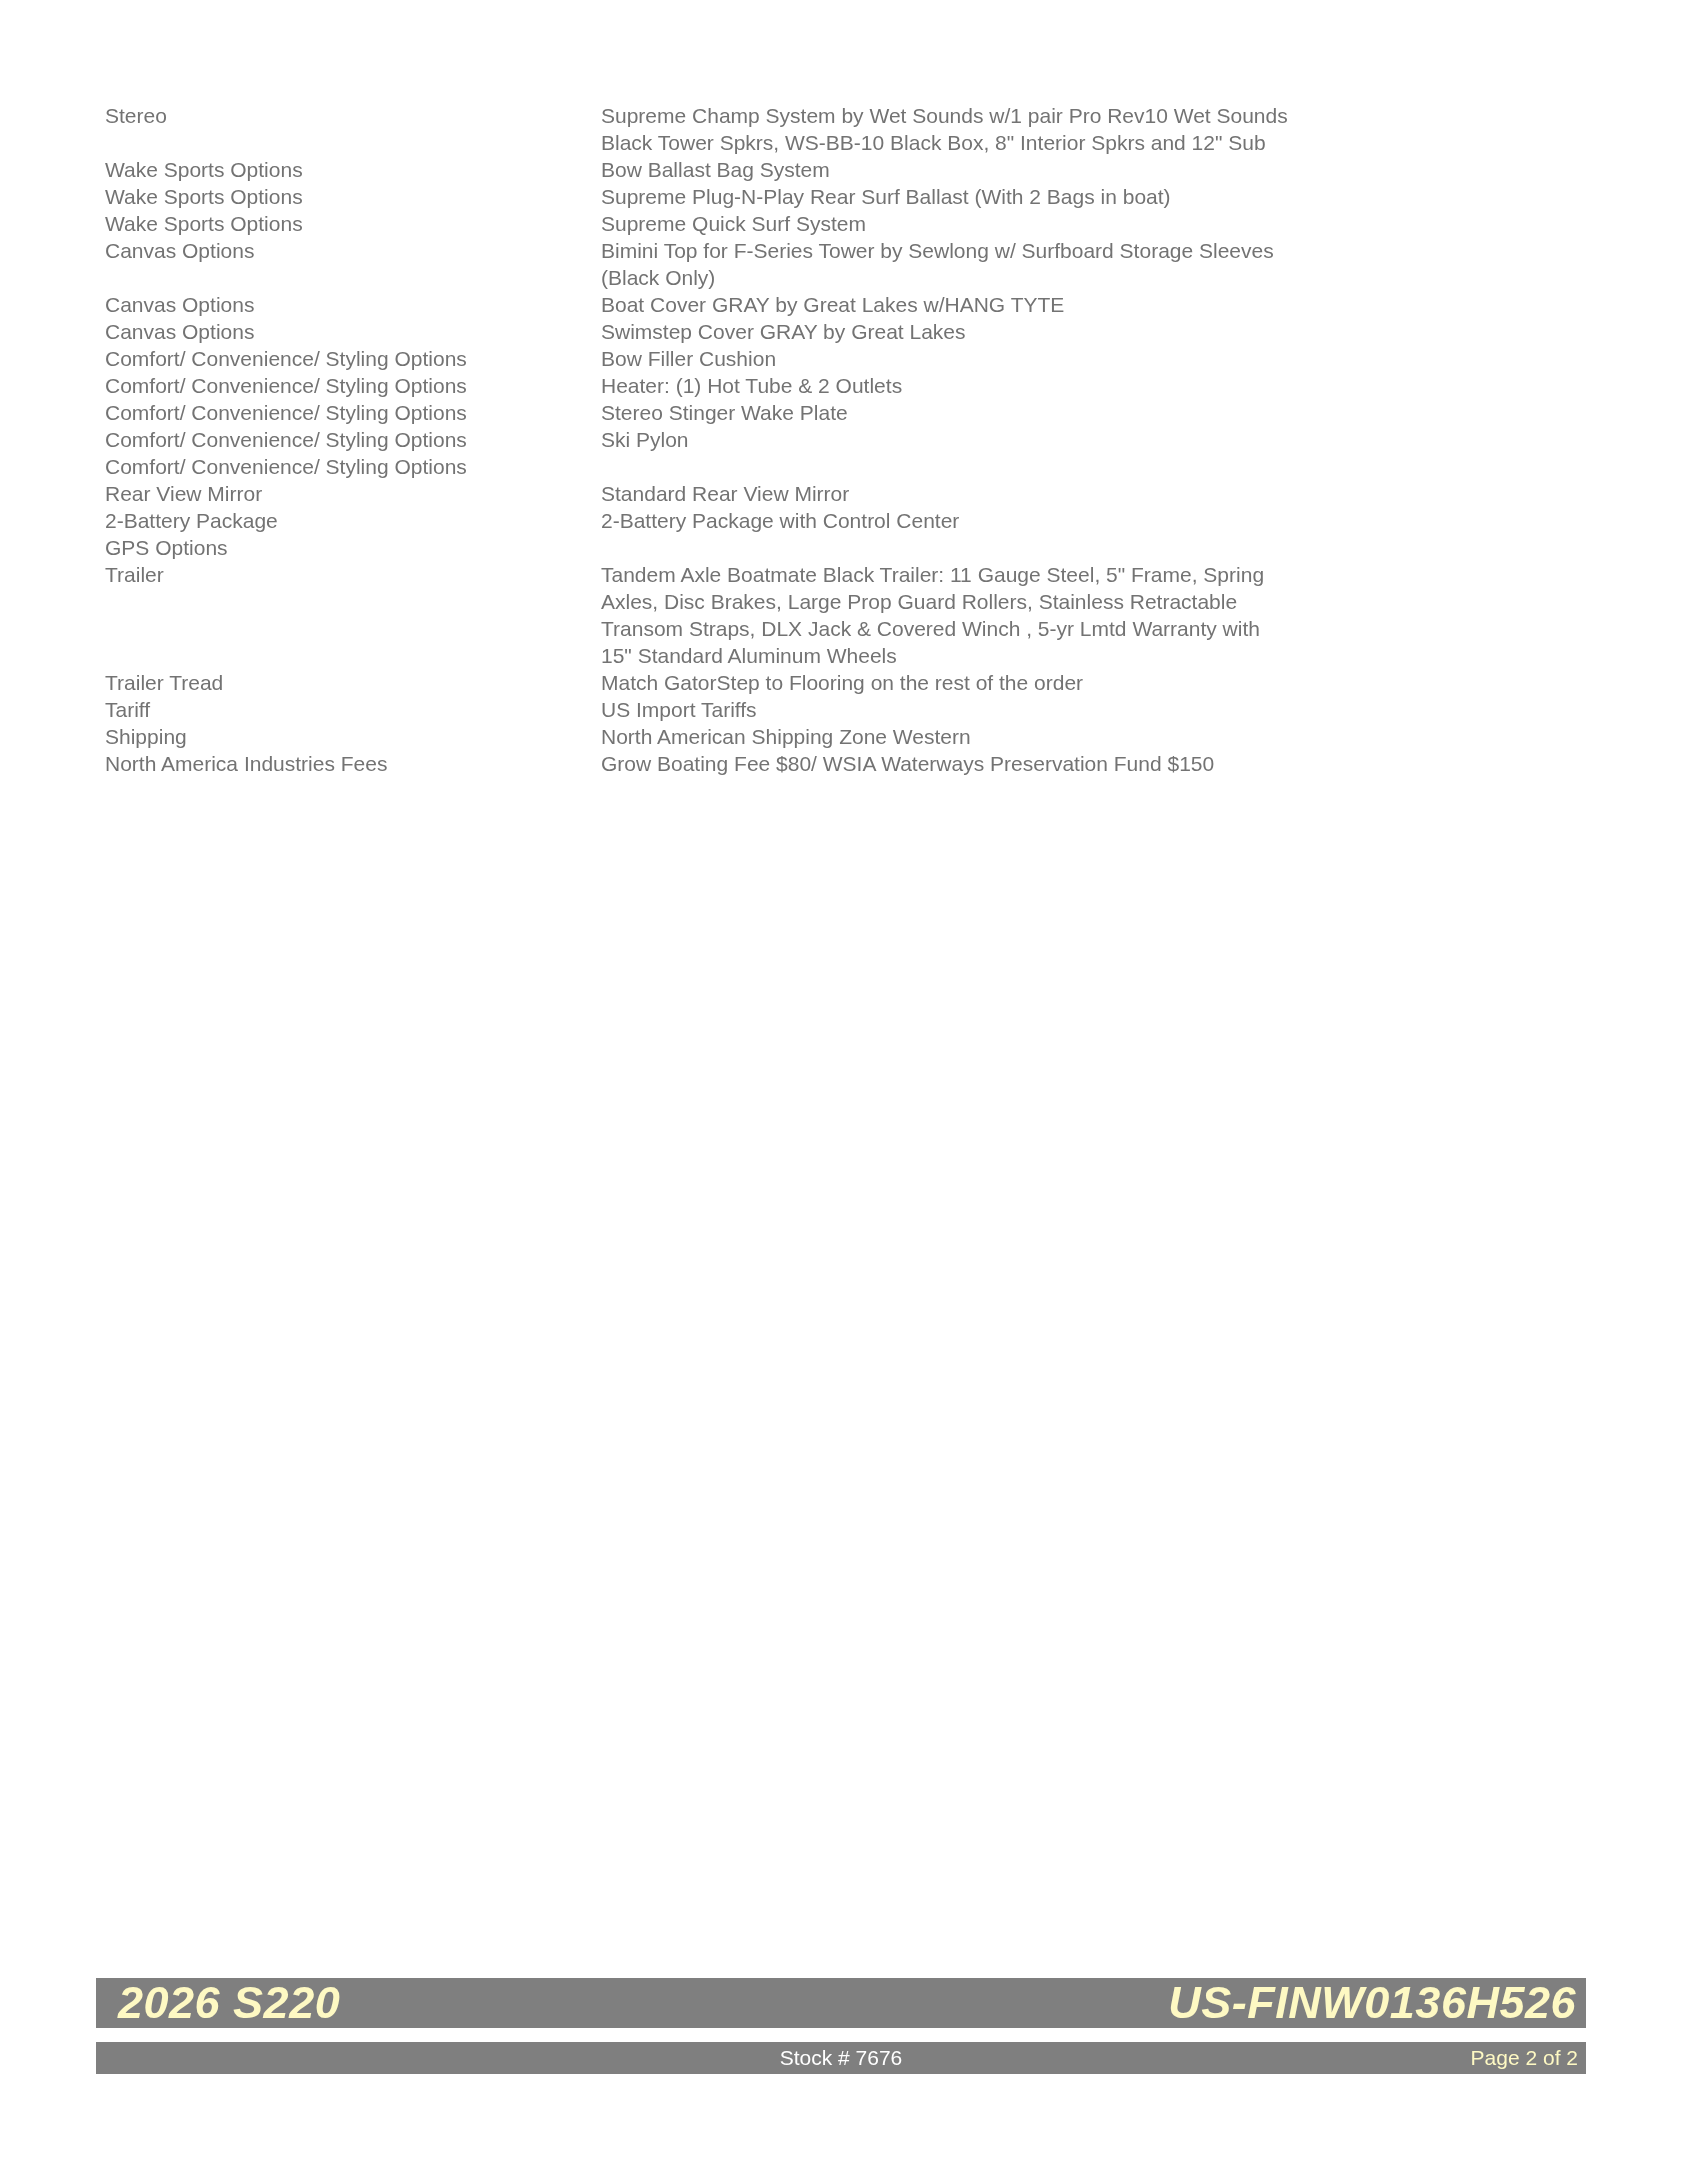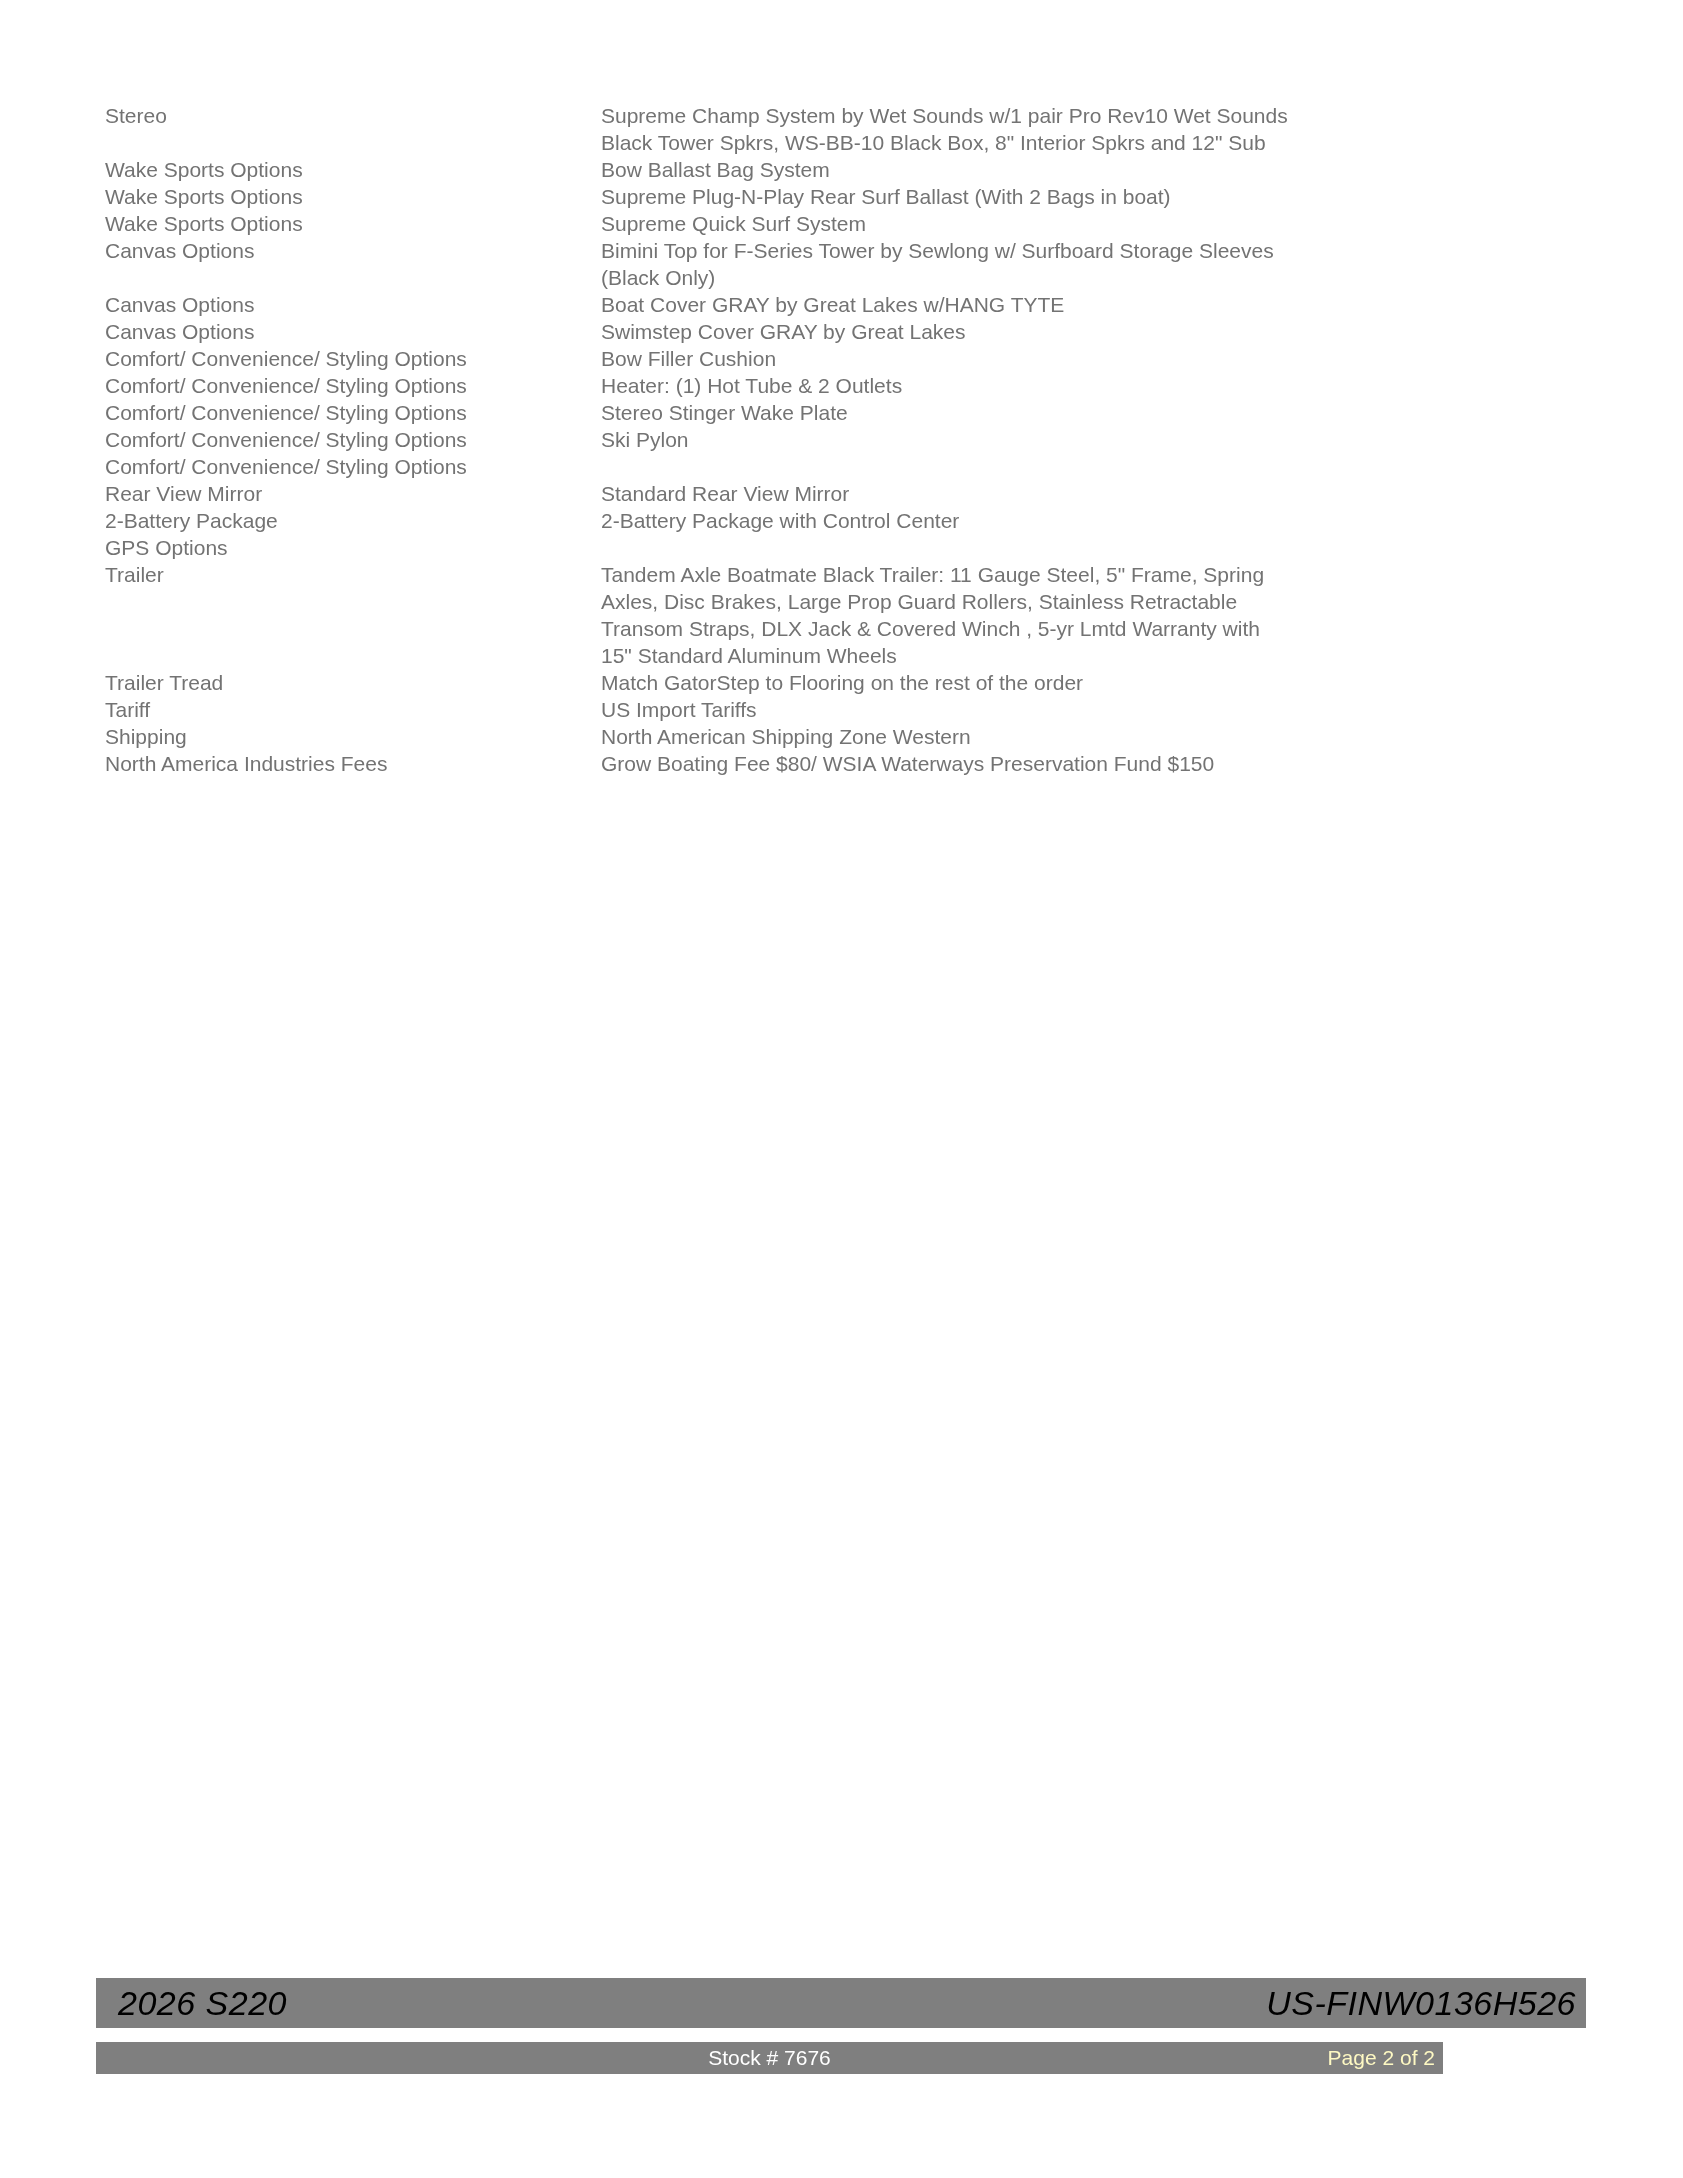--- a/index.html
+++ b/index.html
@@ -42,31 +42,31 @@
     width: 1490px;
     height: 50px;
     background: #7f7f7f;
     display: flex;
     justify-content: space-between;
     align-items: center;
     padding: 0 10px 0 22px;
     box-sizing: border-box;
   }
   .model-bar span {
-    color: #000000;
+    color: #fef9c3;
     font-style: italic;
-    font-weight: 400;
-    font-size: 34px;
+    font-weight: 700;
+    font-size: 45px;
     letter-spacing: 0.5px;
   }
   .stock-bar {
     position: absolute;
     left: 96px;
     top: 2042px;
-    width: 1347px;
+    width: 1490px;
     height: 32px;
     background: #7f7f7f;
   }
   .stock-bar .center-text {
     position: absolute;
     left: 0;
     right: 0;
     top: 0;
     height: 32px;
     display: flex;

